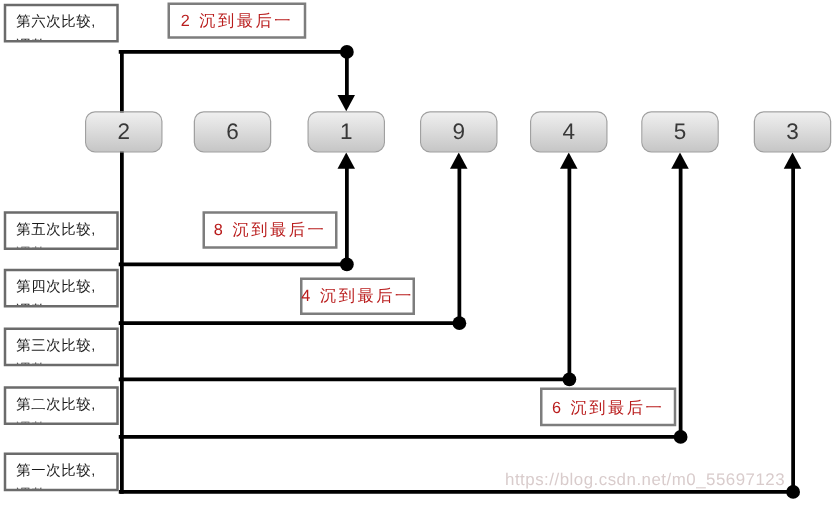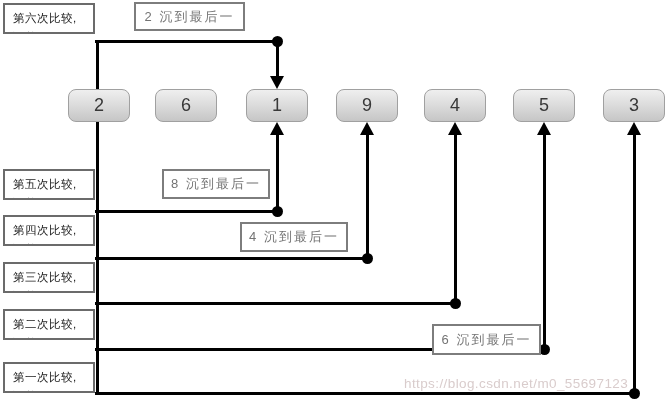--- a/index.html
+++ b/index.html
@@ -23,21 +23,21 @@
   }
   .pass-label{
     position:absolute;left:3px;width:92px;height:31px;box-sizing:border-box;
     background:#fff;border:2px solid #6b6b6b;
     padding:4px 2px 0 8px;font-size:11.5px;line-height:19px;letter-spacing:0.5px;
     color:#1a1a1a;overflow:hidden;z-index:3;
   }
   .sink-label{
     position:absolute;box-sizing:border-box;background:#fff;border:2px solid #7d7d7d;
     display:flex;align-items:center;justify-content:center;
-    font-size:13px;letter-spacing:2px;color:#737373;z-index:3;white-space:nowrap;
+    font-size:13px;letter-spacing:2px;color:#b91c1c;z-index:3;white-space:nowrap;
   }
   .watermark{
     position:absolute;left:404px;top:376px;z-index:1;
     font-size:13.5px;letter-spacing:0.4px;color:#d9cccc;white-space:nowrap;
   }
 </style>
 </head>
 <body>
 
 <div class="canvas">
@@ -84,16 +84,16 @@
 
   <div class="pass-label" style="top:3px">第六次比较, 调整</div>
   <div class="pass-label" style="top:169px">第五次比较, 调整</div>
   <div class="pass-label" style="top:215px">第四次比较, 调整</div>
   <div class="pass-label" style="top:262px">第三次比较, 调整</div>
   <div class="pass-label" style="top:309px">第二次比较, 调整</div>
   <div class="pass-label" style="top:362px">第一次比较, 调整</div>
 
   <div class="sink-label" style="left:134px;top:2px;width:111px;height:29px">2 沉到最后一</div>
   <div class="sink-label" style="left:162px;top:169px;width:108px;height:30px">8 沉到最后一</div>
-  <div class="sink-label" style="left:240px;top:222px;width:108px;height:30px">4 沉到最后一</div>
-  <div class="sink-label" style="left:432px;top:324px;width:109px;height:31px">6 沉到最后一</div>
+  <div class="sink-label" style="left:240px;top:222px;width:92px;height:30px">4 沉到最后一</div>
+  <div class="sink-label" style="left:432px;top:310px;width:109px;height:31px">6 沉到最后一</div>
 
 </div>
 
 </body></html>

